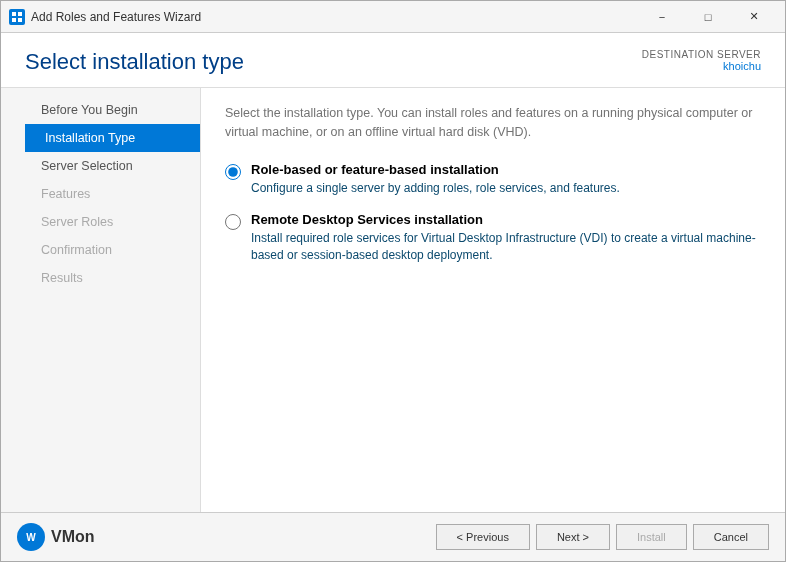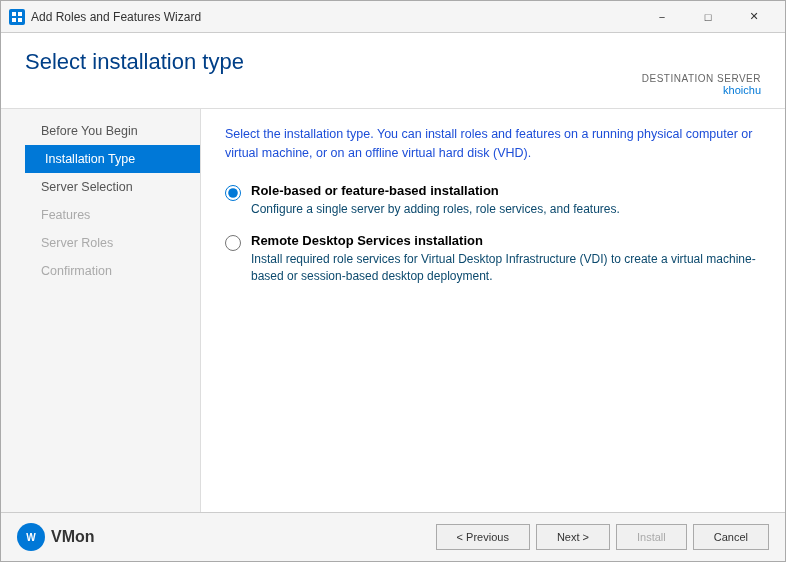--- a/index.html
+++ b/index.html
@@ -74,21 +74,20 @@
       flex-shrink: 0;
     }
     .page-title {
       font-size: 22px;
       font-weight: 300;
       color: #003f87;
     }
     .dest-server {
       text-align: right;
       font-size: 11px;
-      margin-top: 24px;
     }
     .dest-server-label {
       color: #666;
       font-size: 10px;
       text-transform: uppercase;
       letter-spacing: 0.5px;
     }
     .dest-server-name {
       color: #0078d7;
       font-size: 11px;
@@ -121,21 +120,21 @@
       color: #aaa;
       cursor: default;
     }
     .main-content {
       flex: 1;
       padding: 16px 24px;
       overflow-y: auto;
     }
     .description-text {
       font-size: 12.5px;
-      color: #1d4ed8;
+      color: #737373;
       line-height: 1.5;
       margin-bottom: 20px;
     }
     .option-group {
       display: flex;
       flex-direction: column;
       gap: 16px;
     }
     .option-item {
       display: flex;
@@ -242,20 +241,21 @@
 
   <div class="main-body">
 
     <div class="sidebar">
       <div class="sidebar-item">Before You Begin</div>
       <div class="sidebar-item active">Installation Type</div>
       <div class="sidebar-item">Server Selection</div>
       <div class="sidebar-item disabled">Features</div>
       <div class="sidebar-item disabled">Server Roles</div>
       <div class="sidebar-item disabled">Confirmation</div>
+      <div class="sidebar-item disabled">Results</div>
     </div>
 
     <div class="main-content">
       <p class="description-text">Select the installation type. You can install roles and features on a running physical computer or virtual machine, or on an offline virtual hard disk (VHD).</p>
 
       <div class="option-group">
 
         <div class="option-item">
           <input type="radio" class="option-radio" name="install-type" checked="" style="">
           <div class="option-content">

